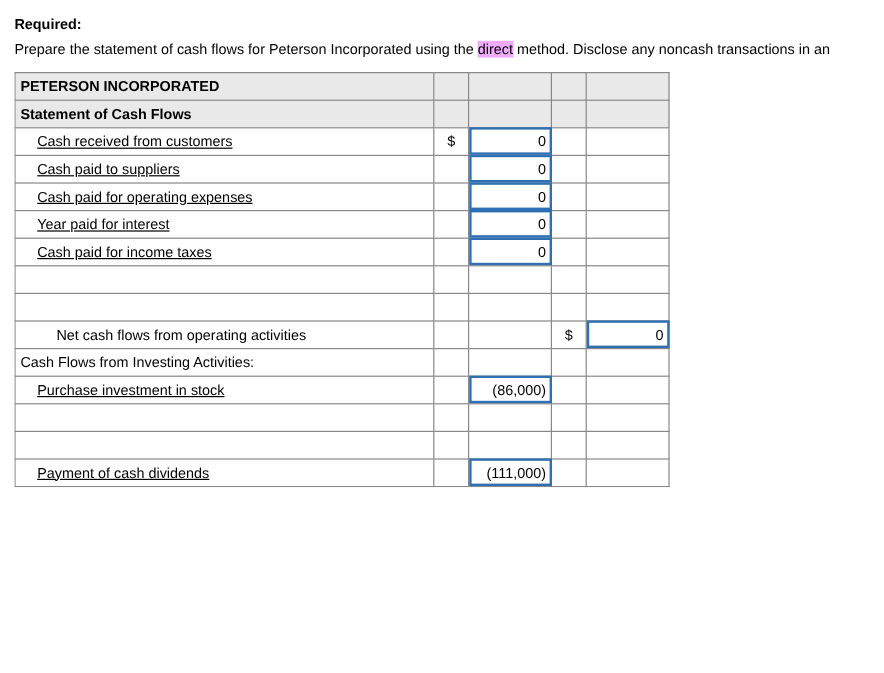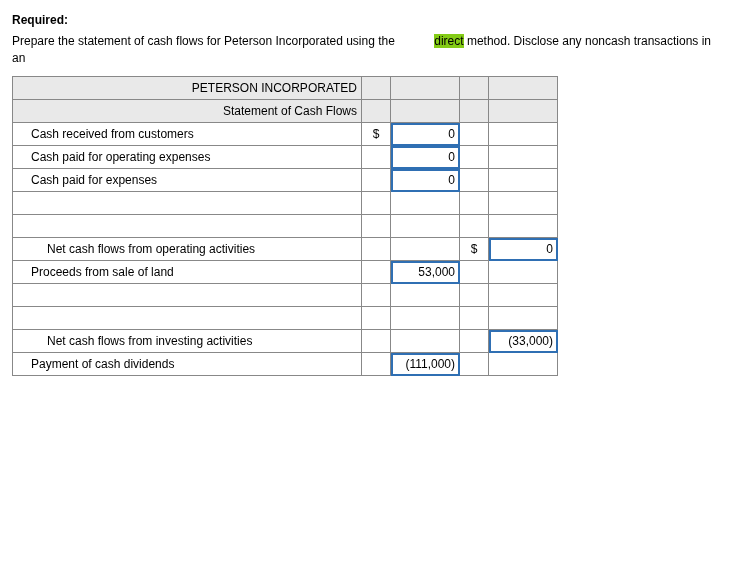--- a/index.html
+++ b/index.html
@@ -4,42 +4,42 @@
 <style>
   body {
     font-family: Arial, sans-serif;
     font-size: 12px;
     margin: 12px;
     background: #fff;
     color: #000;
   }
   .header p { margin: 0 0 4px 0; line-height: 1.4; }
   .header strong { font-weight: bold; }
-  .highlight { background-color: #84cc16; margin-left: 36px; }
+  .highlight { background-color: #f0abfc; }
   .redtext { color: #cc0000; font-weight: bold; }
   table.cf {
     border-collapse: collapse;
     margin-top: 10px;
   }
   table.cf td {
     border: 1px solid #888;
     padding: 2px 4px;
     height: 18px;
     font-size: 12px;
     vertical-align: middle;
   }
   .title-row td {
-    text-align: right;
-    font-weight: normal;
+    text-align: left;
+    font-weight: bold;
     background: #e9e9e9;
   }
   .desc { width: 310px; }
   .sym  { width: 20px; text-align: center; }
   .amt  { width: 60px; text-align: right; }
-  .indent1 { padding-left: 18px !important; }
+  .indent1 { padding-left: 18px !important; text-decoration: underline; }
   .indent2 { padding-left: 34px !important; }
   .amt-box { outline: 2px solid #2f6fb3; outline-offset:-2px; }
 </style>
 </head>
 <body>
 
 <div class="header">
   <p><strong>Required:</strong></p>
   <p>
     <span>Prepare the statement of cash flows for Peterson Incorporated using the </span><span class="highlight">direct</span><span> method. Disclose any noncash transactions in an</span>
@@ -64,28 +64,42 @@
       </tr>
 
   <tr>
         <td class="desc indent1">Cash received from customers</td>
         <td class="sym">$</td>
         <td class="amt amt-box">0</td>
         <td class="sym"></td>
         <td class="amt"></td>
       </tr>
   <tr>
+        <td class="desc indent1">Cash paid to suppliers</td>
+        <td class="sym"></td>
+        <td class="amt amt-box">0</td>
+        <td class="sym"></td>
+        <td class="amt"></td>
+      </tr>
+  <tr>
         <td class="desc indent1">Cash paid for operating expenses</td>
         <td class="sym"></td>
         <td class="amt amt-box">0</td>
         <td class="sym"></td>
         <td class="amt"></td>
       </tr>
   <tr>
-        <td class="desc indent1">Cash paid for expenses</td>
+        <td class="desc indent1">Year paid for interest</td>
+        <td class="sym"></td>
+        <td class="amt amt-box">0</td>
+        <td class="sym"></td>
+        <td class="amt"></td>
+      </tr>
+  <tr>
+        <td class="desc indent1">Cash paid for income taxes</td>
         <td class="sym"></td>
         <td class="amt amt-box">0</td>
         <td class="sym"></td>
         <td class="amt"></td>
       </tr>
   <tr>
         <td class="desc indent1"></td>
         <td class="sym"></td>
         <td class="amt"></td>
         <td class="sym"></td>
@@ -100,47 +114,47 @@
       </tr>
   <tr>
         <td class="desc indent2">Net cash flows from operating activities</td>
         <td class="sym"></td>
         <td class="amt"></td>
         <td class="sym">$</td>
         <td class="amt amt-box">0</td>
       </tr>
 
   <tr>
-        <td class="desc indent1">Proceeds from sale of land</td>
+        <td class="desc">Cash Flows from Investing Activities:</td>
         <td class="sym"></td>
-        <td class="amt amt-box">53,000</td>
+        <td class="amt"></td>
+        <td class="sym"></td>
+        <td class="amt"></td>
+      </tr>
+  <tr>
+        <td class="desc indent1">Purchase investment in stock</td>
+        <td class="sym"></td>
+        <td class="amt amt-box">(86,000)</td>
         <td class="sym"></td>
         <td class="amt"></td>
       </tr>
   <tr>
         <td class="desc indent1"></td>
         <td class="sym"></td>
         <td class="amt"></td>
         <td class="sym"></td>
         <td class="amt"></td>
       </tr>
   <tr>
         <td class="desc indent1"></td>
         <td class="sym"></td>
         <td class="amt"></td>
         <td class="sym"></td>
         <td class="amt"></td>
       </tr>
-  <tr>
-        <td class="desc indent2">Net cash flows from investing activities</td>
-        <td class="sym"></td>
-        <td class="amt"></td>
-        <td class="sym"></td>
-        <td class="amt amt-box">(33,000)</td>
-      </tr>
 
   <tr>
         <td class="desc indent1">Payment of cash dividends</td>
         <td class="sym"></td>
         <td class="amt amt-box">(111,000)</td>
         <td class="sym"></td>
         <td class="amt"></td>
       </tr>
 
 </tbody>

